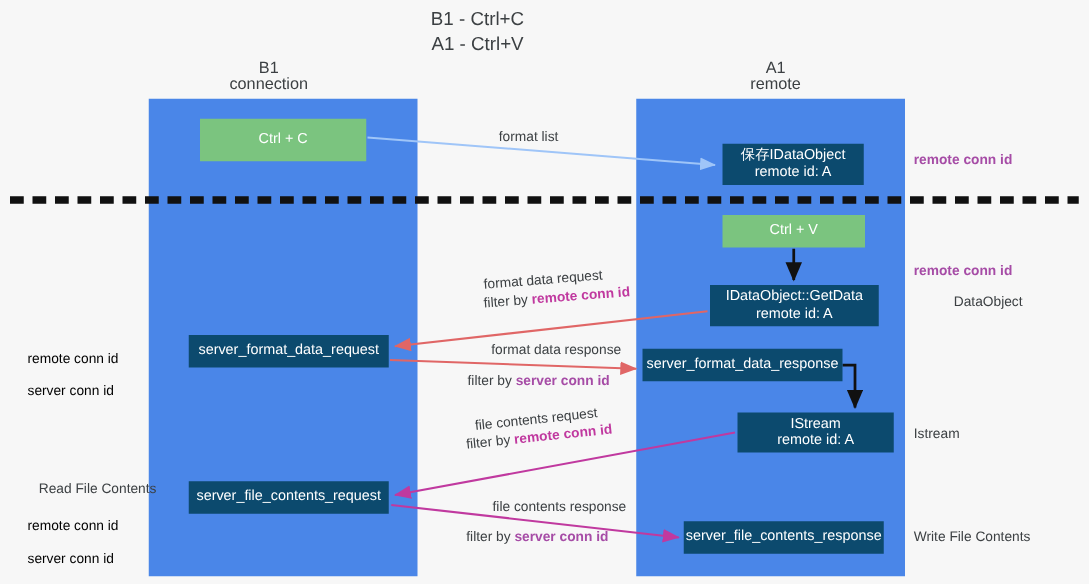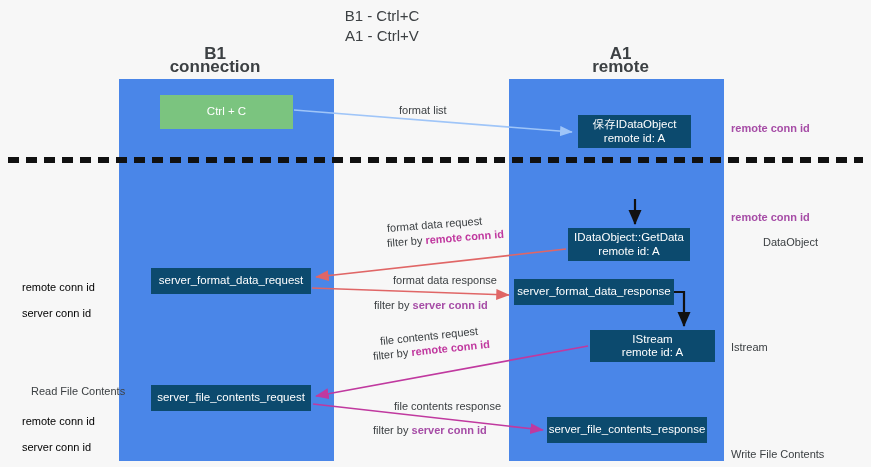--- a/index.html
+++ b/index.html
@@ -17,23 +17,22 @@
   
   .title{
     left:0;top:6px;width:764px;
     text-align:center;
     font-size:15px;color:#3c4043;line-height:20px;
     white-space:pre-line;
   }
 
   
   .col-head{
-    text-align:center;font-size:17px;color:#3c4043;line-height:13px;
+    text-align:center;font-size:13px;color:#3c4043;line-height:13px;
     white-space:pre-line;
-    font-weight:bold;
   }
   #head-b1{left:150px;top:47px;width:130px;}
   #head-a1{left:553px;top:47px;width:135px;}
 
   
   .lane{background:#4a86e8;}
   #lane-b1{left:119px;top:79px;width:215px;height:382px;}
   #lane-a1{left:509px;top:79px;width:215px;height:382px;}
 
   
@@ -44,37 +43,37 @@
     color:#ffffff;font-size:11.5px;line-height:13.5px;
     white-space:pre-line;
     z-index:6;
   }
   .node.green{background:#7bc47f;}
   .node.orange{background:#0c4a6e;}
 
   #n-ctrlc{left:160px;top:95px;width:133px;height:34px;}
   #n-save-ido{left:578px;top:115px;width:113px;height:33px;}
   #n-ctrlv{left:578px;top:172px;width:114px;height:26px;}
-  #n-getdata{left:568px;top:228px;width:122px;height:33px;}
+  #n-getdata{left:568px;top:228px;width:135px;height:33px;}
   #n-sfdreq{left:151px;top:268px;width:160px;height:26px;}
   #n-sfdres{left:514px;top:279px;width:160px;height:26px;}
   #n-istream{left:590px;top:330px;width:125px;height:32px;}
   #n-sfcreq{left:151px;top:385px;width:160px;height:26px;}
   #n-sfcres{left:547px;top:417px;width:160px;height:26px;}
 
   
   .ann{font-size:11px;line-height:13px;white-space:pre-line;}
   .ann.purple{color:#a64ca6;font-weight:bold;}
   .ann.dark{color:#3c4043;}
 
   #ann-r1{left:731px;top:122px;}
   #ann-r2{left:731px;top:211px;}
   #ann-r3{left:731px;top:236px;padding-left:32px;}
   #ann-r4{left:731px;top:341px;}
-  #ann-r5{left:731px;top:424px;margin-top:24px;}
+  #ann-r5{left:731px;top:424px;}
 
   #ann-l1{left:22px;top:268px;}
   #ann-l2{left:31px;top:385px;}
   #ann-l3{left:22px;top:402px;}
 
   
   .elab{
     font-size:11px;line-height:14px;color:#3c4043;
     white-space:nowrap;
   }
@@ -137,20 +136,21 @@
     <path d="M674,292 L684,292 L684,326" fill="none" stroke="#111111" stroke-width="2.2" marker-end="url(#ah-blk)"></path>
 
     <line x1="588" y1="346" x2="316" y2="396" stroke="#c0399f" stroke-width="1.7" marker-end="url(#ah-mag)"></line>
 
     <line x1="313" y1="404" x2="543" y2="430" stroke="#c0399f" stroke-width="1.7" marker-end="url(#ah-mag)"></line>
   </svg>
 
   <div class="abs node green" id="n-ctrlc">Ctrl + C</div>
   <div class="abs node orange" id="n-save-ido">保存IDataObject
 remote id: A</div>
+  <div class="abs node green" id="n-ctrlv">Ctrl + V</div>
   <div class="abs node orange" id="n-getdata">IDataObject::GetData
 remote id: A</div>
   <div class="abs node orange" id="n-sfdreq">server_format_data_request</div>
   <div class="abs node orange" id="n-sfdres">server_format_data_response</div>
   <div class="abs node orange" id="n-istream">IStream
 remote id: A</div>
   <div class="abs node orange" id="n-sfcreq">server_file_contents_request</div>
   <div class="abs node orange" id="n-sfcres">server_file_contents_response</div>
 
   <div class="abs elab" id="el-formatlist">format list</div>

